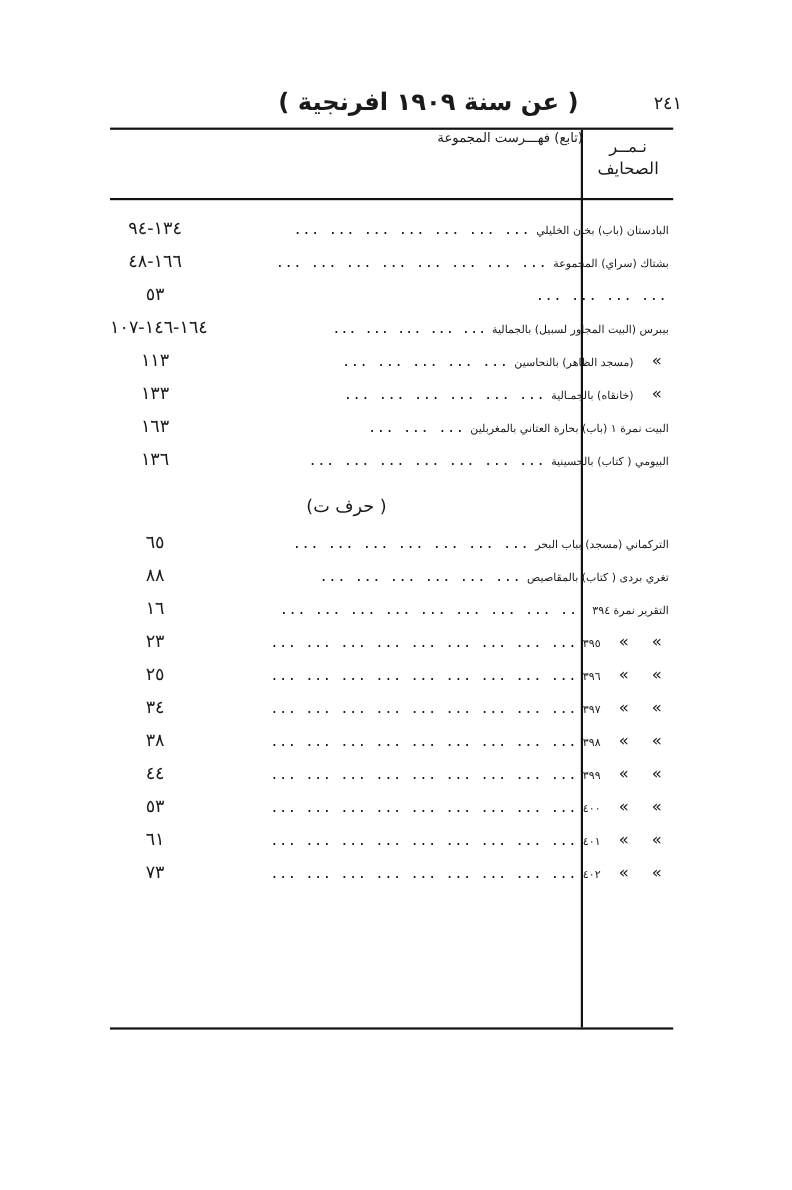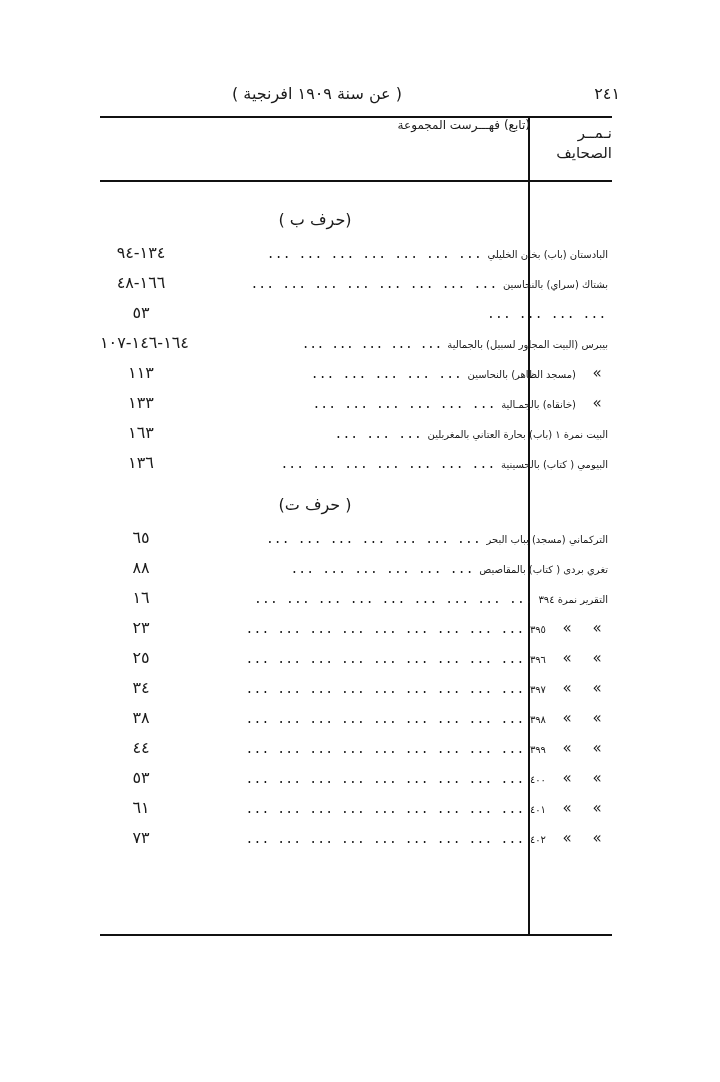--- a/index.html
+++ b/index.html
@@ -33,23 +33,23 @@
     direction: rtl;
   }
   .page-number {
     font-size: 16px;
     letter-spacing: 1px;
     width: 70px;
     text-align: right;
   }
   .header-title {
     flex: 1;
-    text-align: center;
-    font-size: 16px;
+    font-size: 22px;
     padding-right: 24px;
+    font-weight: bold;
   }
   
   .table-wrap {
     position: absolute;
     top: 116px;
     right: 108px;
     width: 512px;
     height: 816px;
     border-top: 2px solid #111;
     border-bottom: 2px solid #111;
@@ -75,20 +75,21 @@
     position: absolute;
     top: 0; right: 0; left: 0;
     height: 62px;
     display: flex;
     direction: rtl;
   }
   .th-num {
     width: 82px;
     box-sizing: border-box;
     padding-top: 5px;
+    text-align: center;
     font-size: 15px;
     line-height: 1.35;
   }
   .th-num .l1 { letter-spacing: 3px; }
   .th-title {
     flex: 1;
     text-align: right;
     font-size: 12px;
   }
   
@@ -175,31 +176,30 @@
 
     <div class="thead">
       <div class="th-num">
         <div class="l1">نـمــر</div>
         <div class="l2">الصحايف</div>
       </div>
       <div class="th-title">(تابع)  فهـــرست المجموعة</div>
     </div>
 
     <div class="tbody" id="tbody">
-        <div class="section-head">(حرف ب )</div>
         <div class="row">
           <div class="cell-entry">
             <span class="entry-text">البادستان (باب) بخان الخليلي</span>
             <span class="leaders">...  ...  ...  ...  ...  ...  ...</span>
           </div>
           <div class="cell-num">١٣٤-٩٤</div>
         </div>
         <div class="row">
           <div class="cell-entry">
-            <span class="entry-text">بشتاك (سراي) بالنحاسين</span>
+            <span class="entry-text">بشتاك (سراي) المجموعة</span>
             <span class="leaders">...  ...  ...  ...  ...  ...  ...  ...</span>
           </div>
           <div class="cell-num">١٦٦-٤٨</div>
         </div>
         <div class="row">
           <div class="cell-entry">
             <span class="leaders">...  ...  ...  ...</span>
           </div>
           <div class="cell-num">٥٣</div>
         </div>

